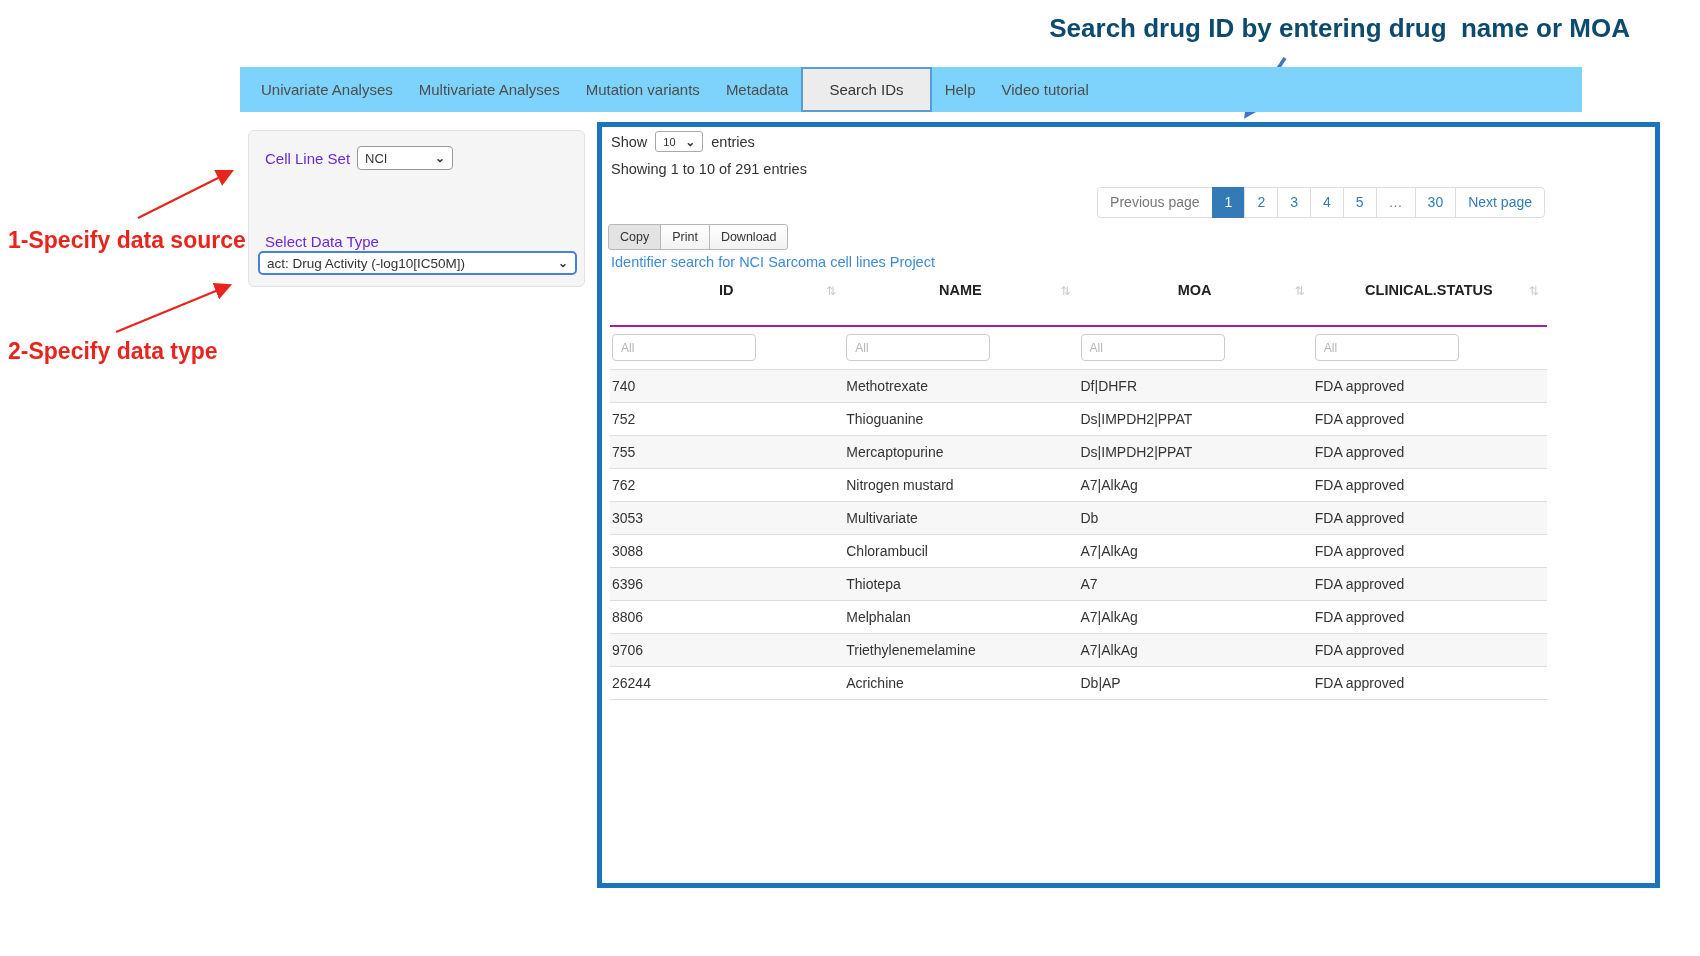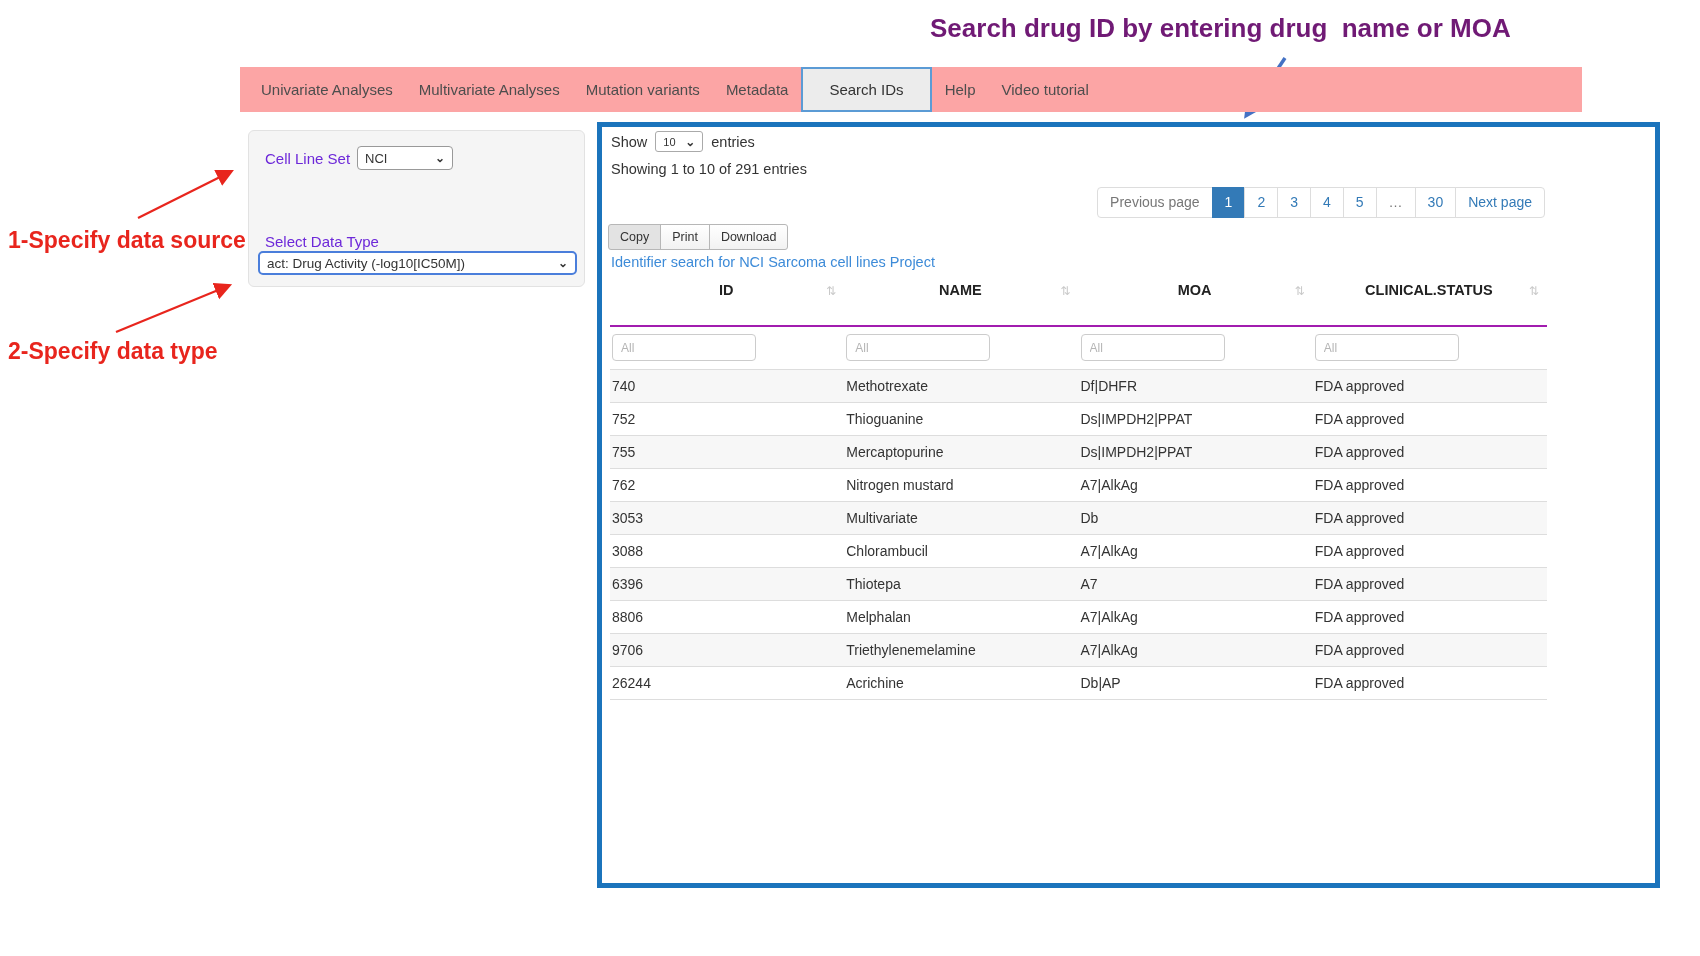--- a/index.html
+++ b/index.html
@@ -5,35 +5,35 @@
   * { margin:0; padding:0; box-sizing:border-box; }
   html,body { background:#fff; }
   body {
     width:1700px; height:956px; position:relative; overflow:hidden;
     font-family:"Liberation Sans", sans-serif; color:#333;
   }
 
   
   .page-title {
     position:absolute; left:930px; top:13px; width:700px;
-    text-align:left; font-size:26px; font-weight:bold;
-    color:#701a75; white-space:pre-wrap;
+    text-align:right; font-size:26px; font-weight:bold;
+    color:#0c4a6e; white-space:pre-wrap;
   }
   .annot-red {
     position:absolute; color:#e8251d; font-weight:bold; font-size:23px;
     white-space:pre;
   }
   #annot-step1 { left:8px;  top:227px; }
   #annot-step2 { left:8px;  top:338px; }
   .annot-svg { position:absolute; overflow:visible; }
 
   
   .navbar {
     position:absolute; left:240px; top:67px; width:1342px; height:45px;
-    background:#fca5a5; display:flex; align-items:stretch; padding-left:8px;
+    background:#7dd3fc; display:flex; align-items:stretch; padding-left:8px;
   }
   .nav-tab {
     display:flex; align-items:center; padding:0 13px;
     font-size:15px; color:#4d4d4d; cursor:default;
   }
   .nav-tab.active {
     background:#ececec; border:2px solid #5b9bd5; padding:0 26px; color:#333;
   }
 
   

